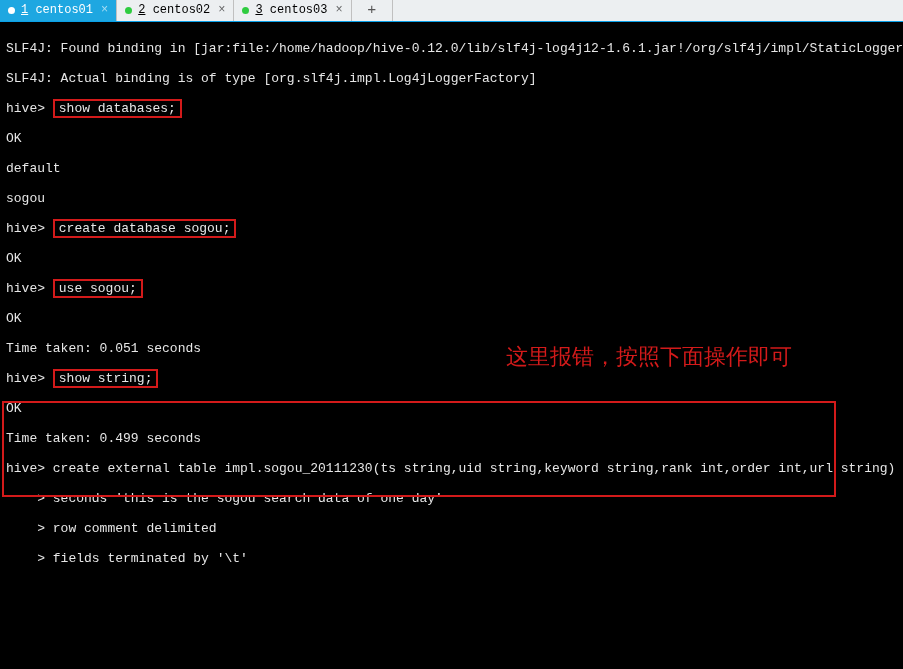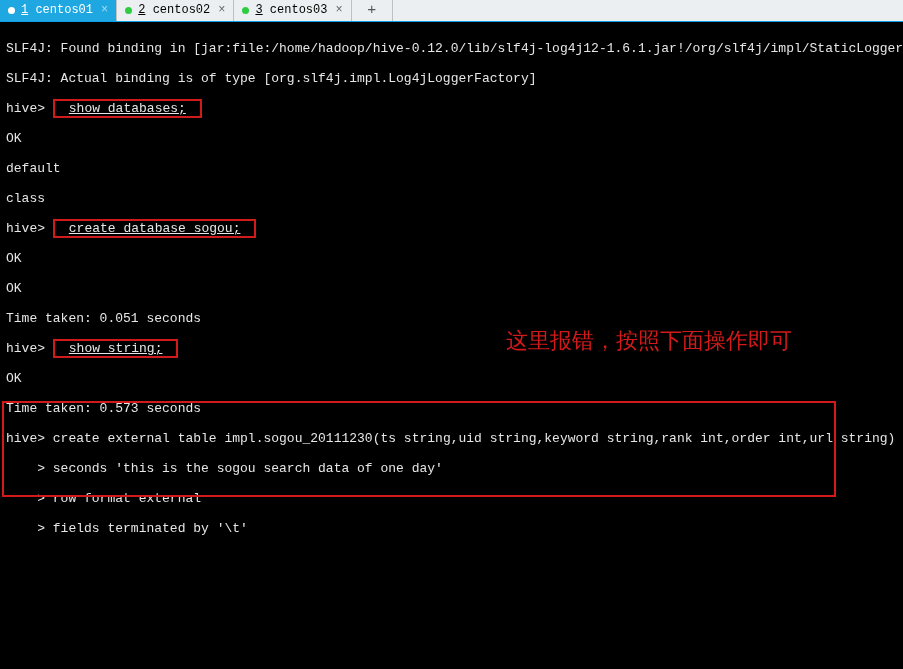--- a/index.html
+++ b/index.html
@@ -60,28 +60,27 @@
     height: calc(100% - 21px - 8px);
     white-space: pre;
     font-family: Consolas, "Courier New", monospace;
     font-size: 13px;
     letter-spacing: 0;
     position: relative;
   }
   .line { height: 15px; }
   .hlbox {
     border: 2px solid #d31a1a;
-    padding: 0 14px;
+    padding: 0 4px;
     display: inline-block;
     height: 15px;
     box-sizing: content-box;
     line-height: 15px;
     margin-top: -2px;
     margin-bottom: -2px;
-    text-decoration: underline;
   }
   .bigbox {
     border: 2px solid #d31a1a;
     position: absolute;
     pointer-events: none;
   }
   .annot {
     position: absolute;
     color: #d31a1a;
     font-family: "Microsoft YaHei", sans-serif;
@@ -112,31 +111,32 @@
       <span>+</span>
     </div>
 </div>
 
 <div class="terminal">
 <div class="line">SLF4J: Found binding in [jar:file:/home/hadoop/hive-0.12.0/lib/slf4j-log4j12-1.6.1.jar!/org/slf4j/impl/StaticLoggerBinder.class]</div>
 <div class="line">SLF4J: Actual binding is of type [org.slf4j.impl.Log4jLoggerFactory]</div>
 <div class="line"><span>hive&gt; </span><span class="hlbox">show databases;</span></div>
 <div class="line">OK</div>
 <div class="line">default</div>
-<div class="line">class</div>
+<div class="line">sogou</div>
 <div class="line"><span>hive&gt; </span><span class="hlbox">create database sogou;</span></div>
 <div class="line">OK</div>
+<div class="line"><span>hive&gt; </span><span class="hlbox">use sogou;</span></div>
 <div class="line">OK</div>
 <div class="line">Time taken: 0.051 seconds</div>
 <div class="line"><span>hive&gt; </span><span class="hlbox">show string;</span></div>
 <div class="line">OK</div>
-<div class="line">Time taken: 0.573 seconds</div>
+<div class="line">Time taken: 0.499 seconds</div>
 <div class="line"><span>hive&gt; </span><span>create external table impl.sogou_20111230(ts string,uid string,keyword string,rank int,order int,url string)</span></div>
 <div class="line"><span>    &gt; </span><span>seconds 'this is the sogou search data of one day'</span></div>
-<div class="line"><span>    &gt; </span><span>row format external</span></div>
+<div class="line"><span>    &gt; </span><span>row comment delimited</span></div>
 <div class="line"><span>    &gt; </span><span>fields terminated by '\t'</span></div>
 
 
 
 
 
 
 
 
 
@@ -150,14 +150,14 @@
 
 
 
 
 
 
 
 <div class="bigbox" style="left:2px; top:379px; width:830px; height:92px;"></div>
 
 
-<div class="annot" style="left:506px; top:311px;text-align:center;">这里报错，按照下面操作即可</div>
+<div class="annot" style="left:506px; top:327px;text-align:center;">这里报错，按照下面操作即可</div>
 </div>
 
 </body></html>

